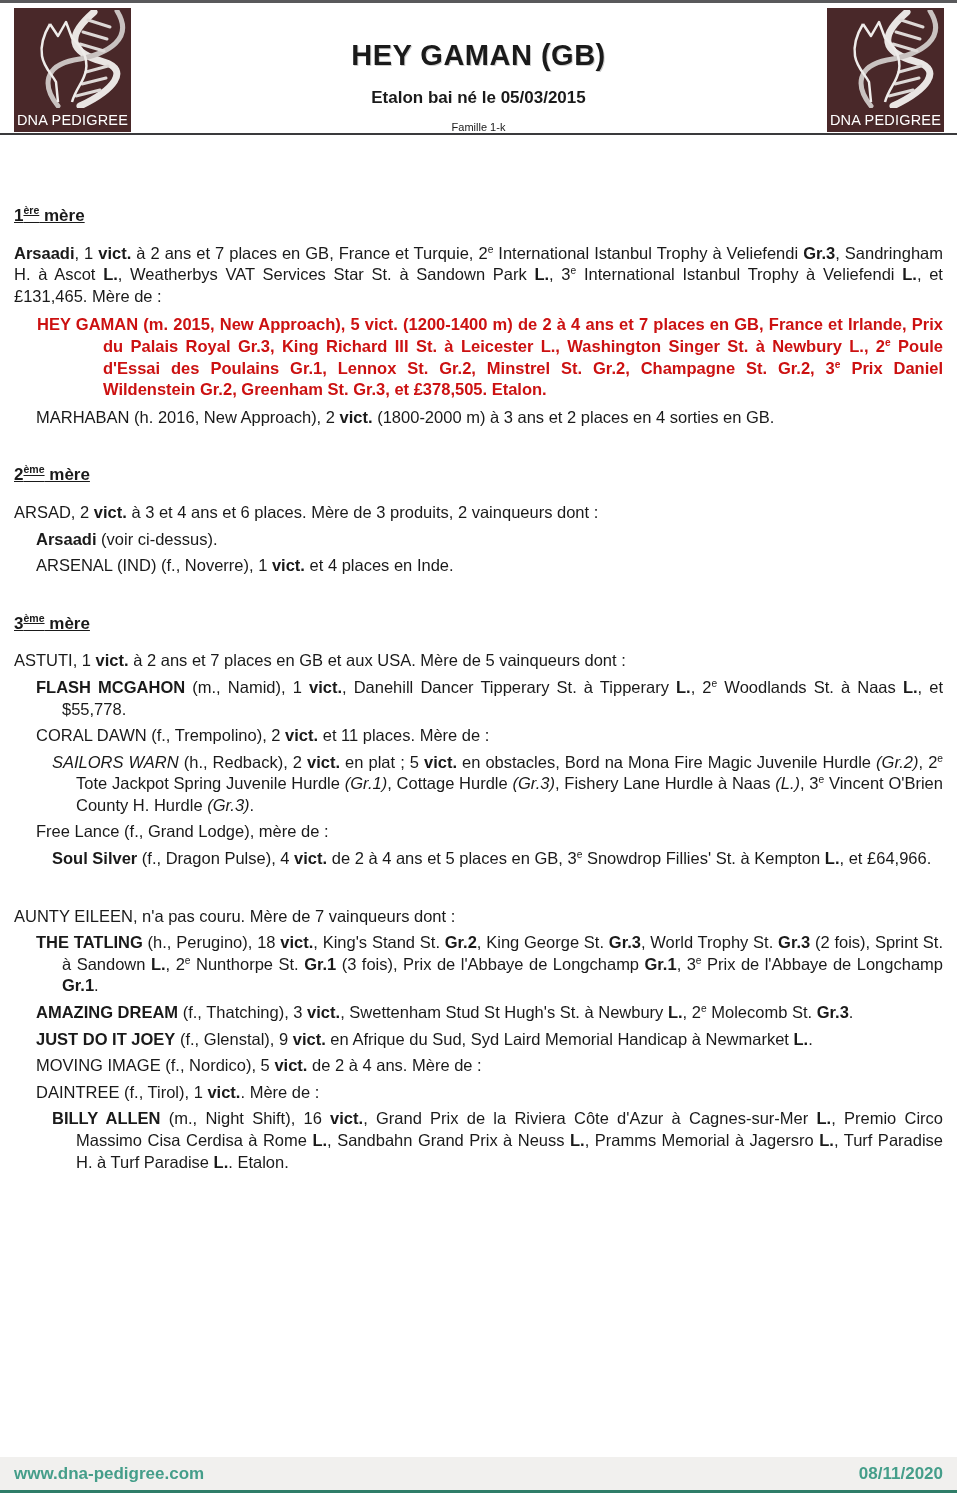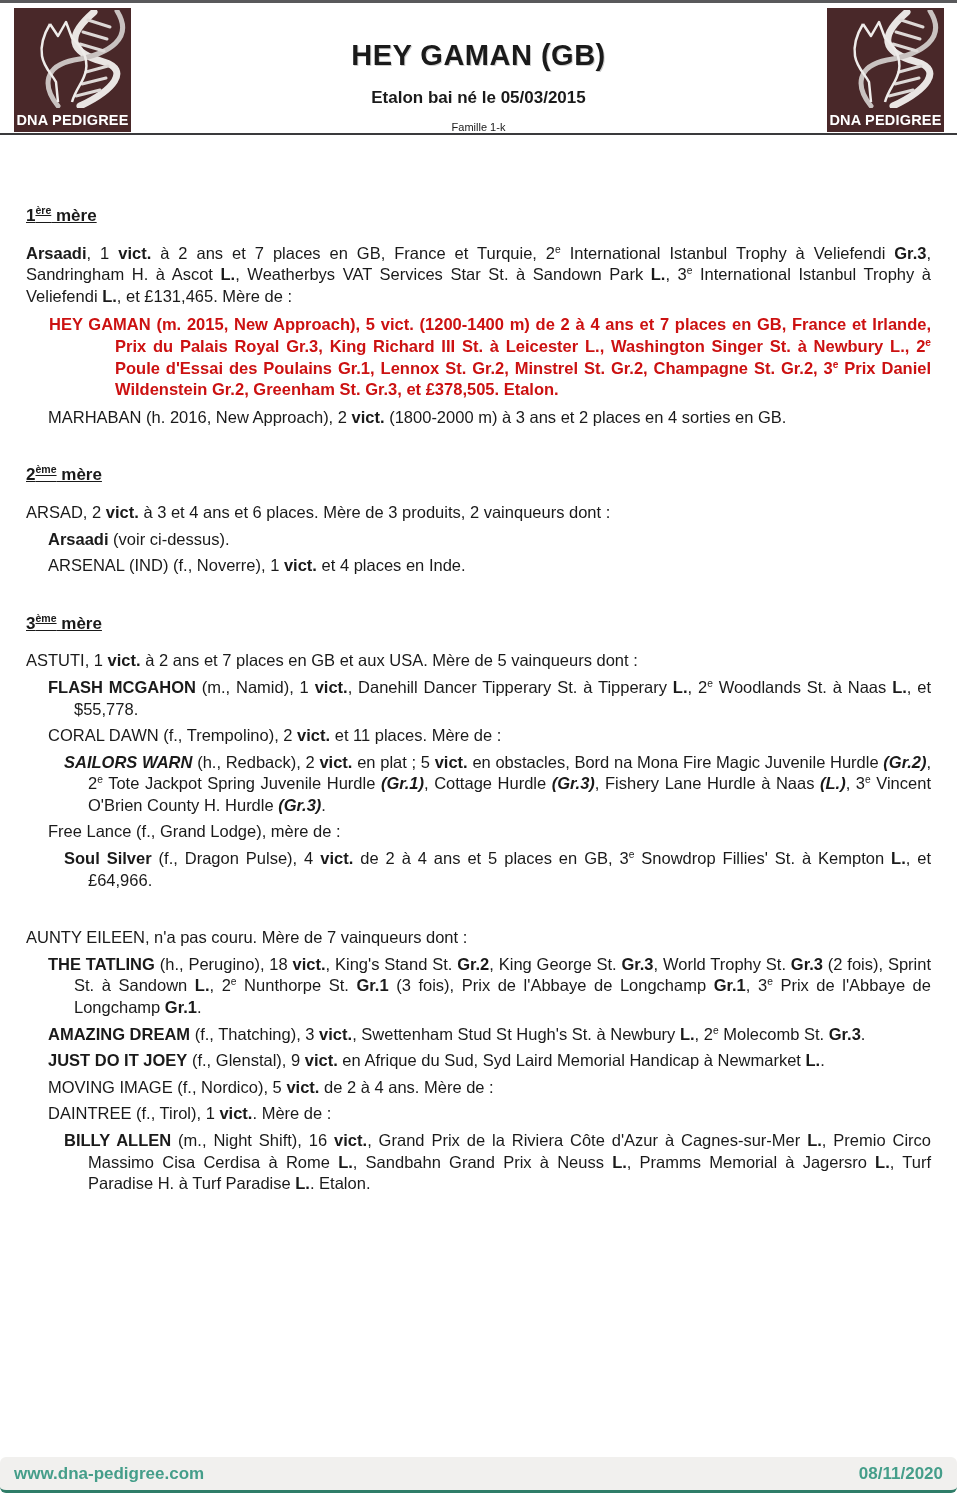--- a/index.html
+++ b/index.html
@@ -14,58 +14,58 @@
   .header { position:relative; height:135px; border-bottom:2px solid #3a3a3c; }
   .logo {
     position:absolute; top:8px; width:117px; height:124px;
     background:var(--maroon,#492829); display:flex; flex-direction:column;
     align-items:center; justify-content:flex-end;
   }
   .logo.left  { left:14px; }
   .logo.right { right:13px; }
   .logo svg { position:absolute; top:2px; left:2px; }
   .logo-label {
-    position:relative; color:#ffffff; font-weight:bold; font-size:14.5px;
+    position:relative; color:#ffffff; font-weight:normal; font-size:14.5px;
     letter-spacing:.2px; margin-bottom:4px; white-space:nowrap;
   }
   .title-block { text-align:center; padding-top:24px; }
   .doc-title {
     margin:15px; font-size:29px; font-weight:bold; letter-spacing:.5px;
     text-shadow:1px 1px 0 rgba(60,60,60,.25);
   }
   .doc-subtitle { font-size:17px; font-weight:bold; margin-top:16px; }
   .doc-family  { font-size:11px; margin-top:13px; }
 
   
   .content {
-    padding:0 26px; font-size:16.5px; line-height:21.6px; text-align:justify;
+    padding:0 14px; font-size:16.5px; line-height:21.6px; text-align:justify;
   }
   .section { margin-top:36px; }
   .section:first-child { margin-top:70px; }
   .sec-heading {
     font-size:17px; font-weight:bold; text-decoration:underline;
     margin:0 0 16px 0; text-align:left;
   }
   .sec-heading .sup { text-decoration:underline; }
   p { margin:0 0 5px 0; }
   .p0   { padding-left:0; }
   .p1   { padding-left:48px; text-indent:-26px; }
   .p2   { padding-left:62px; text-indent:-24px; }
   .pred { padding-left:89px; text-indent:-66px; color:var(--red,#cc1111);
           font-weight:bold; margin:7px 0 6px 0; }
   .b  { font-weight:bold; }
-  .bi { font-weight:bold; font-style:italic; }
+  .bi { font-weight:normal; font-style:italic; }
   .sup { vertical-align:super; font-size:.62em; line-height:0; }
 
   
   .footer {
     position:absolute; left:0; bottom:0; width:100%; height:36px;
     background:var(--footerbg,#f1f0ee); border-bottom:3px solid #2f7d68;
     display:flex; align-items:center; justify-content:space-between;
-    padding:0 14px; font-size:17px; font-weight:bold; color:var(--teal,#459e8a);border-radius:6px;
+    padding:0 14px; font-size:17px; font-weight:bold; color:var(--teal,#459e8a);
   }
 </style>
 </head>
 <body style="--maroon: #492829; --red: #cc1111; --teal: #459e8a; --footerbg: #f1f0ee;">
 
 <div class="topline"></div>
 
 <header class="header">
   <div class="logo left">
     <svg width="113" height="98" viewBox="0 0 113 98">

